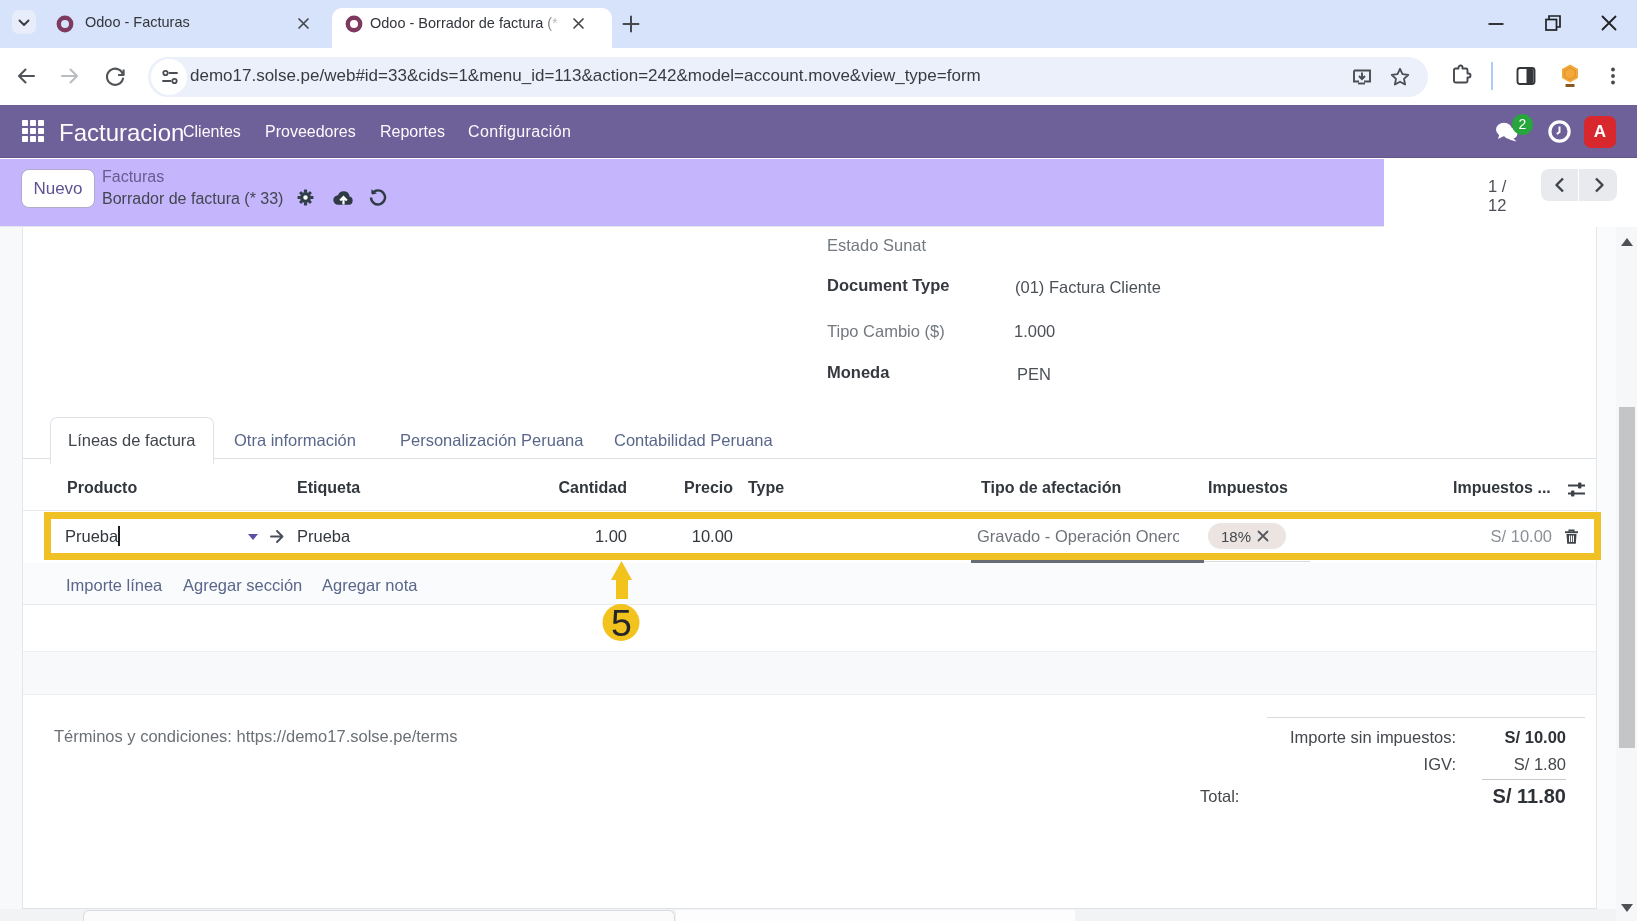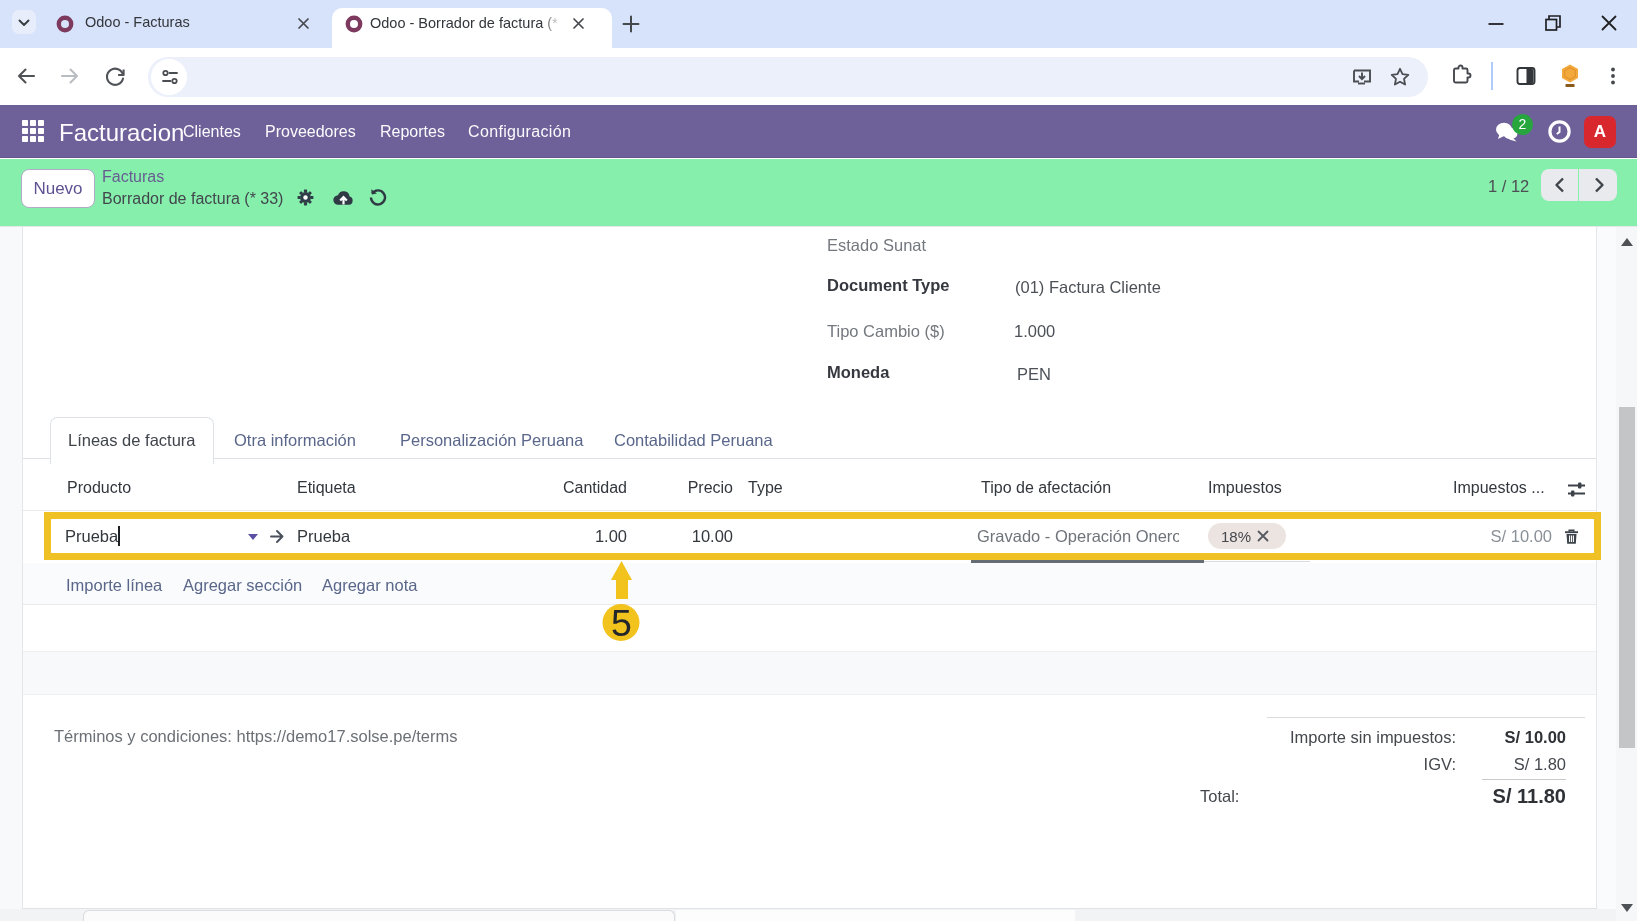--- a/index.html
+++ b/index.html
@@ -6,28 +6,28 @@
   html,body { width:1637px; height:921px; overflow:hidden; }
   body { font-family:"Liberation Sans", sans-serif; position:relative; background:#fff; }
   .abs { position:absolute; }
   
   #tabbar { position:absolute; left:0; top:0; width:1637px; height:48px; background:#d7e3fa; }
   #toolbar { position:absolute; left:0; top:48px; width:1637px; height:57px; background:#ffffff; }
   #pill { position:absolute; left:148px; top:9px; width:1280px; height:40px; border-radius:20px; background:#ecf0fa; }
   .tabtitle { font-size:14.5px; color:#33363b; }
   
   #navbar { position:absolute; left:0; top:105px; width:1637px; height:53px; background:#6e6199; border-bottom:1px solid #62568a; }
-  #crumb { position:absolute; left:0; top:159px; width:1637px; height:68px; background:#86efac; border-bottom:1px solid #e4e7ea; }
+  #crumb { position:absolute; left:0; top:159px; width:1384px; height:68px; background:#c4b5fd; border-bottom:1px solid #e4e7ea; }
   
   #content { position:absolute; left:0; top:227px; width:1637px; height:694px; background:#fff; }
   .muted-label { color:#73787e; font-size:16.5px; }
   .bold-label { color:#35393f; font-size:16.5px; font-weight:bold; }
   .field-val { color:#4c5157; font-size:16.5px; }
   .tablink { color:#5a678b; font-size:16.5px; }
-  .th { color:#32373d; font-size:16px; font-weight:normal; }
+  .th { color:#32373d; font-size:16px; font-weight:bold; }
   .cell { color:#33383e; font-size:16.5px; }
 </style>
 </head>
 <body>
   <div id="tabbar">
 
     <div class="abs" style="left:12px;top:10px;width:24px;height:24px;border-radius:7px;background:#e7edfb;">
       <svg width="24" height="24" viewBox="0 0 24 24">
         <path d="M7.5 10.5 L12 15 L16.5 10.5" fill="none" stroke="#3c4043" stroke-width="2" stroke-linecap="round" stroke-linejoin="round"></path>
       </svg>
@@ -85,20 +85,21 @@
     </svg>
     <div id="pill">
       <div class="abs" style="left:3px;top:2px;width:36px;height:36px;border-radius:50%;background:#ffffff;"></div>
 
       <svg class="abs" style="left:12px;top:10px;" width="20" height="20" viewBox="0 0 20 20">
         <circle cx="5.5" cy="6" r="2.2" fill="none" stroke="#4a4d52" stroke-width="1.8"></circle>
         <path d="M9.5 6 L17 6" stroke="#4a4d52" stroke-width="1.8" stroke-linecap="round"></path>
         <circle cx="14.5" cy="14" r="2.2" fill="none" stroke="#4a4d52" stroke-width="1.8"></circle>
         <path d="M3 14 L10.5 14" stroke="#4a4d52" stroke-width="1.8" stroke-linecap="round"></path>
       </svg>
+      <div class="abs" style="left:42px;top:9px;font-size:17px;color:#383c42;white-space:nowrap;">demo17.solse.pe/web#id=33&amp;cids=1&amp;menu_id=113&amp;action=242&amp;model=account.move&amp;view_type=form</div>
 
       <svg class="abs" style="left:1203px;top:9px;" width="22" height="22" viewBox="0 0 22 22">
         <path d="M3 4.5 L19 4.5 L19 15.5 L13 15.5 M3 4.5 L3 15.5 L8 15.5" fill="none" stroke="#4a4d52" stroke-width="1.9"></path>
         <path d="M7 17.5 L14 17.5" stroke="#4a4d52" stroke-width="1.9"></path>
         <path d="M11 6.5 L11 12.5 M8 10 L11 13.2 L14 10" fill="none" stroke="#4a4d52" stroke-width="1.9"></path>
       </svg>
 
       <svg class="abs" style="left:1241px;top:9px;" width="22" height="22" viewBox="0 0 22 22">
         <path d="M11 2.8 L13.5 8.1 L19.3 8.8 L15 12.8 L16.1 18.5 L11 15.7 L5.9 18.5 L7 12.8 L2.7 8.8 L8.5 8.1 Z" fill="none" stroke="#4a4d52" stroke-width="1.8" stroke-linejoin="round"></path>
       </svg>

